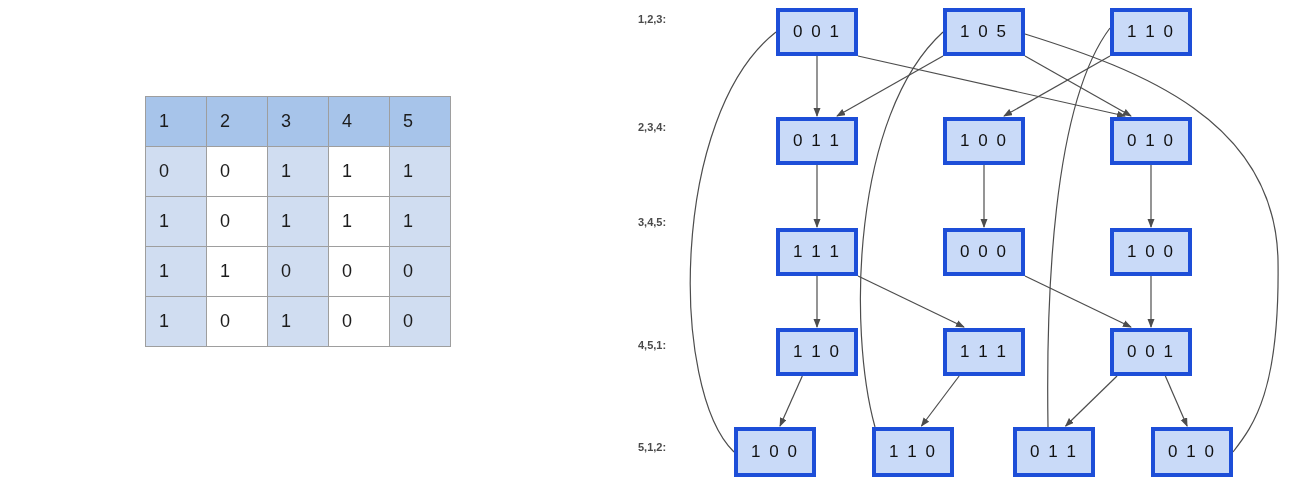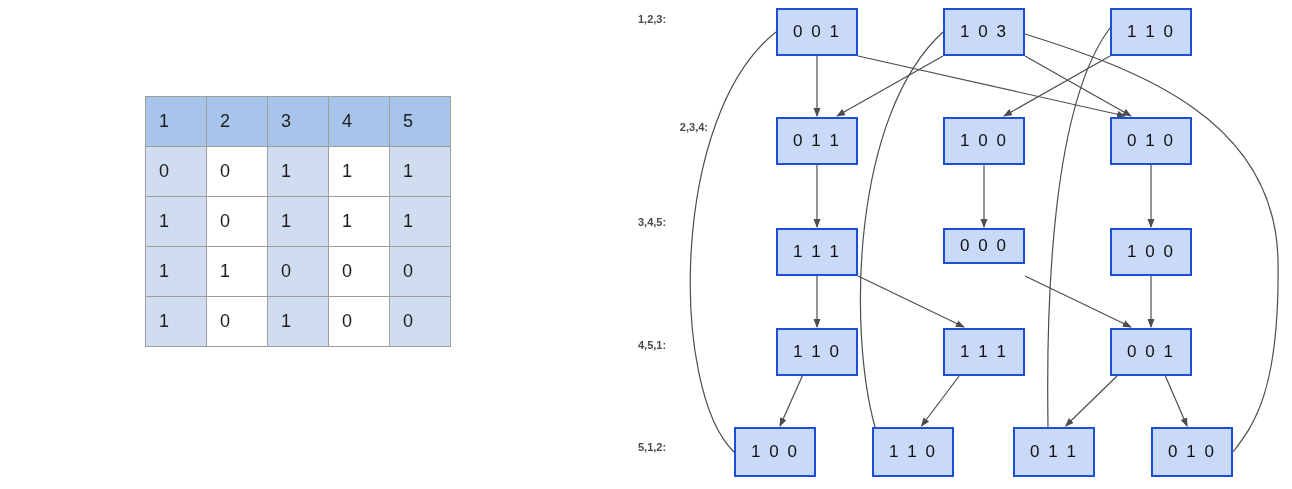--- a/index.html
+++ b/index.html
@@ -36,21 +36,21 @@
   table.matrix td { background: #ffffff; }
   table.matrix td:nth-child(odd) { background: #d0ddf1; }
 
   
   .graph { position: absolute; left: 0; top: 0; width: 1292px; height: 489px; }
   .graph svg { position: absolute; left: 0; top: 0; }
   .gnode {
     position: absolute;
     box-sizing: border-box;
     background: #c9daf8;
-    border: 2px solid #1d4ed8;
+    border: 4px solid #1d4ed8;
     display: flex;
     align-items: center;
     justify-content: center;
     font-size: 17px;
     letter-spacing: 2px;
     color: #111111;
     white-space: nowrap;
   }
   .rowlabel {
     position: absolute;
@@ -134,32 +134,32 @@
           <path d="M 1117.05,376 L 1065.64,426" marker-end="url(#arrow)"></path>
           <path d="M 1165.35,376 L 1187.08,426" marker-end="url(#arrow)"></path>
           <path d="M 734,452 C 670,390 670,115 776,32"></path>
           <path d="M 875,427 C 848,330 852,115 943,32"></path>
           <path d="M 1048,427 C 1046,300 1052,105 1110,28"></path>
           <path d="M 1025,34 C 1140,70 1275,120 1278,260 C 1280,390 1254,425 1233,452"></path>
         </g>
     </svg>
 
   <div class="rowlabel" style="top: 13px;">1,2,3:</div>
-      <div class="rowlabel" style="top: 121px; text-align: right;">2,3,4:</div>
+      <div class="rowlabel" style="top: 121px;">2,3,4:</div>
       <div class="rowlabel" style="top: 216px;">3,4,5:</div>
       <div class="rowlabel" style="top: 339px;">4,5,1:</div>
       <div class="rowlabel" style="top: 441px;">5,1,2:</div>
       <div class="gnode" style="left: 776px; top: 8px; width: 82px; height: 48px;">0 0 1</div>
-      <div class="gnode" style="left: 943px; top: 8px; width: 82px; height: 48px;">1 0 3</div>
+      <div class="gnode" style="left: 943px; top: 8px; width: 82px; height: 48px;">1 0 5</div>
       <div class="gnode" style="left: 1110px; top: 8px; width: 82px; height: 48px;">1 1 0</div>
       <div class="gnode" style="left: 776px; top: 117px; width: 82px; height: 48px;">0 1 1</div>
       <div class="gnode" style="left: 943px; top: 117px; width: 82px; height: 48px;">1 0 0</div>
       <div class="gnode" style="left: 1110px; top: 117px; width: 82px; height: 48px;">0 1 0</div>
       <div class="gnode" style="left: 776px; top: 228px; width: 82px; height: 48px;">1 1 1</div>
-      <div class="gnode" style="left: 943px; top: 228px; width: 82px; height: 36px;">0 0 0</div>
+      <div class="gnode" style="left: 943px; top: 228px; width: 82px; height: 48px;">0 0 0</div>
       <div class="gnode" style="left: 1110px; top: 228px; width: 82px; height: 48px;">1 0 0</div>
       <div class="gnode" style="left: 776px; top: 328px; width: 82px; height: 48px;">1 1 0</div>
       <div class="gnode" style="left: 943px; top: 328px; width: 82px; height: 48px;">1 1 1</div>
       <div class="gnode" style="left: 1110px; top: 328px; width: 82px; height: 48px;">0 0 1</div>
       <div class="gnode" style="left: 734px; top: 427px; width: 82px; height: 50px;">1 0 0</div>
       <div class="gnode" style="left: 872px; top: 427px; width: 82px; height: 50px;">1 1 0</div>
       <div class="gnode" style="left: 1013px; top: 427px; width: 82px; height: 50px;">0 1 1</div>
       <div class="gnode" style="left: 1151px; top: 427px; width: 82px; height: 50px;">0 1 0</div>
     </div>
 

